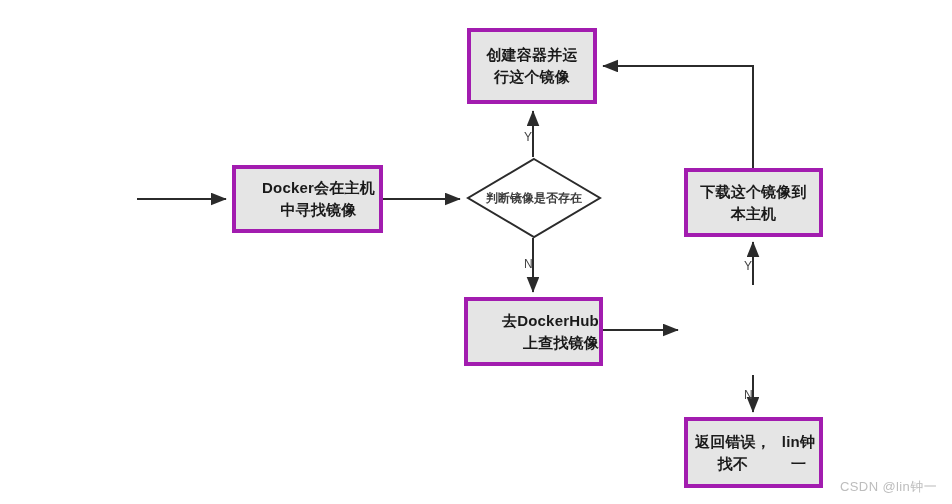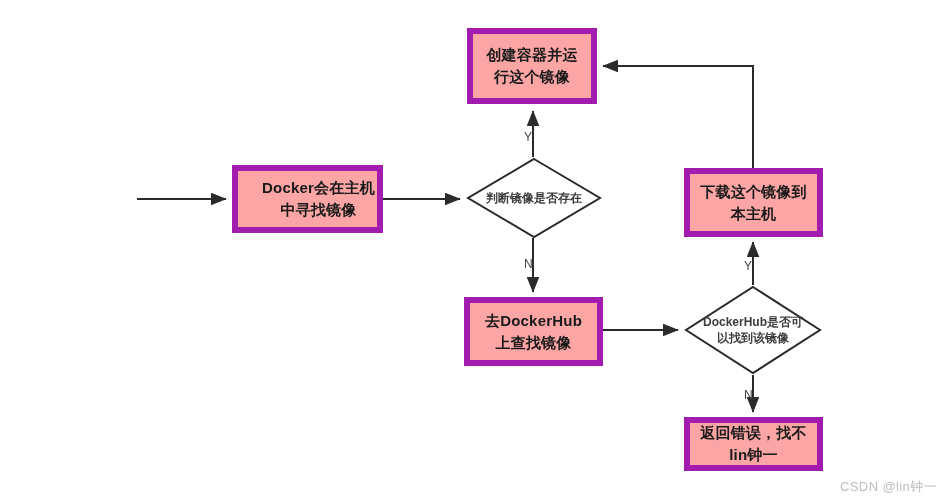--- a/index.html
+++ b/index.html
@@ -26,22 +26,22 @@
   }
   .node {
     position: absolute;
     box-sizing: border-box;
     display: flex;
     align-items: center;
     justify-content: center;
     text-align: center;
   }
   .box {
-    border: 6px solid #a21caf;
-    background: #fca5a5;
+    border: 4px solid #a21caf;
+    background: #e5e5e5;
     color: #1a1a1a;
     font-weight: bold;
     font-size: 15px;
     line-height: 1.45;
     letter-spacing: 0.2px;
   }
   .diamond-wrap {
     position: absolute;
     display: flex;
     align-items: center;
@@ -133,41 +133,32 @@
     <span>行这个镜像</span>
   </div>
 
   <div class="diamond-wrap" style="left:466px; top:157px; width:136px; height:82px;">
     <svg width="136" height="82" viewBox="0 0 136 82" xmlns="http://www.w3.org/2000/svg">
       <path d="M68,2 L134,41 L68,80 L2,41 Z" fill="#ffffff" stroke="#2b2b2b" stroke-width="2"></path>
     </svg>
     <span class="diamond-label">判断镜像是否存在</span>
   </div>
 
-  <div class="node box" style="left:464px; top:297px; width:139px; height:69px; flex-direction:column;">
+  <div class="node box" style="left:464px; top:297px; width:139px; height:69px; flex-direction:column;align-items:flex-end;">
     <span>去DockerHub</span>
     <span>上查找镜像</span>
   </div>
 
-  <div class="diamond-wrap" style="left:684px; top:285px; width:138px; height:90px;">
-    <svg width="138" height="90" viewBox="0 0 138 90" xmlns="http://www.w3.org/2000/svg">
-      <path d="M69,2 L136,45 L69,88 L2,45 Z" fill="#ffffff" stroke="#2b2b2b" stroke-width="2"></path>
-    </svg>
-    <span class="diamond-label">
-      <span>DockerHub是否可</span><br>
-      <span>以找到该镜像</span>
-    </span>
-  </div>
 
   <div class="node box" style="left:684px; top:168px; width:139px; height:69px; flex-direction:column;">
     <span>下载这个镜像到</span>
     <span>本主机</span>
   </div>
 
-  <div class="node box" style="left:684px; top:417px; width:139px; height:54px; flex-direction:column;">
+  <div class="node box" style="left:684px; top:417px; width:139px; height:71px; ">
     <span>返回错误，找不</span>
     <span>lin钟一</span>
   </div>
 
   <div class="edge-label" style="left:524px; top:131px;">Y</div>
 
   <div class="edge-label" style="left:524px; top:258px;">N</div>
 
   <div class="edge-label" style="left:744px; top:260px;">Y</div>
 

